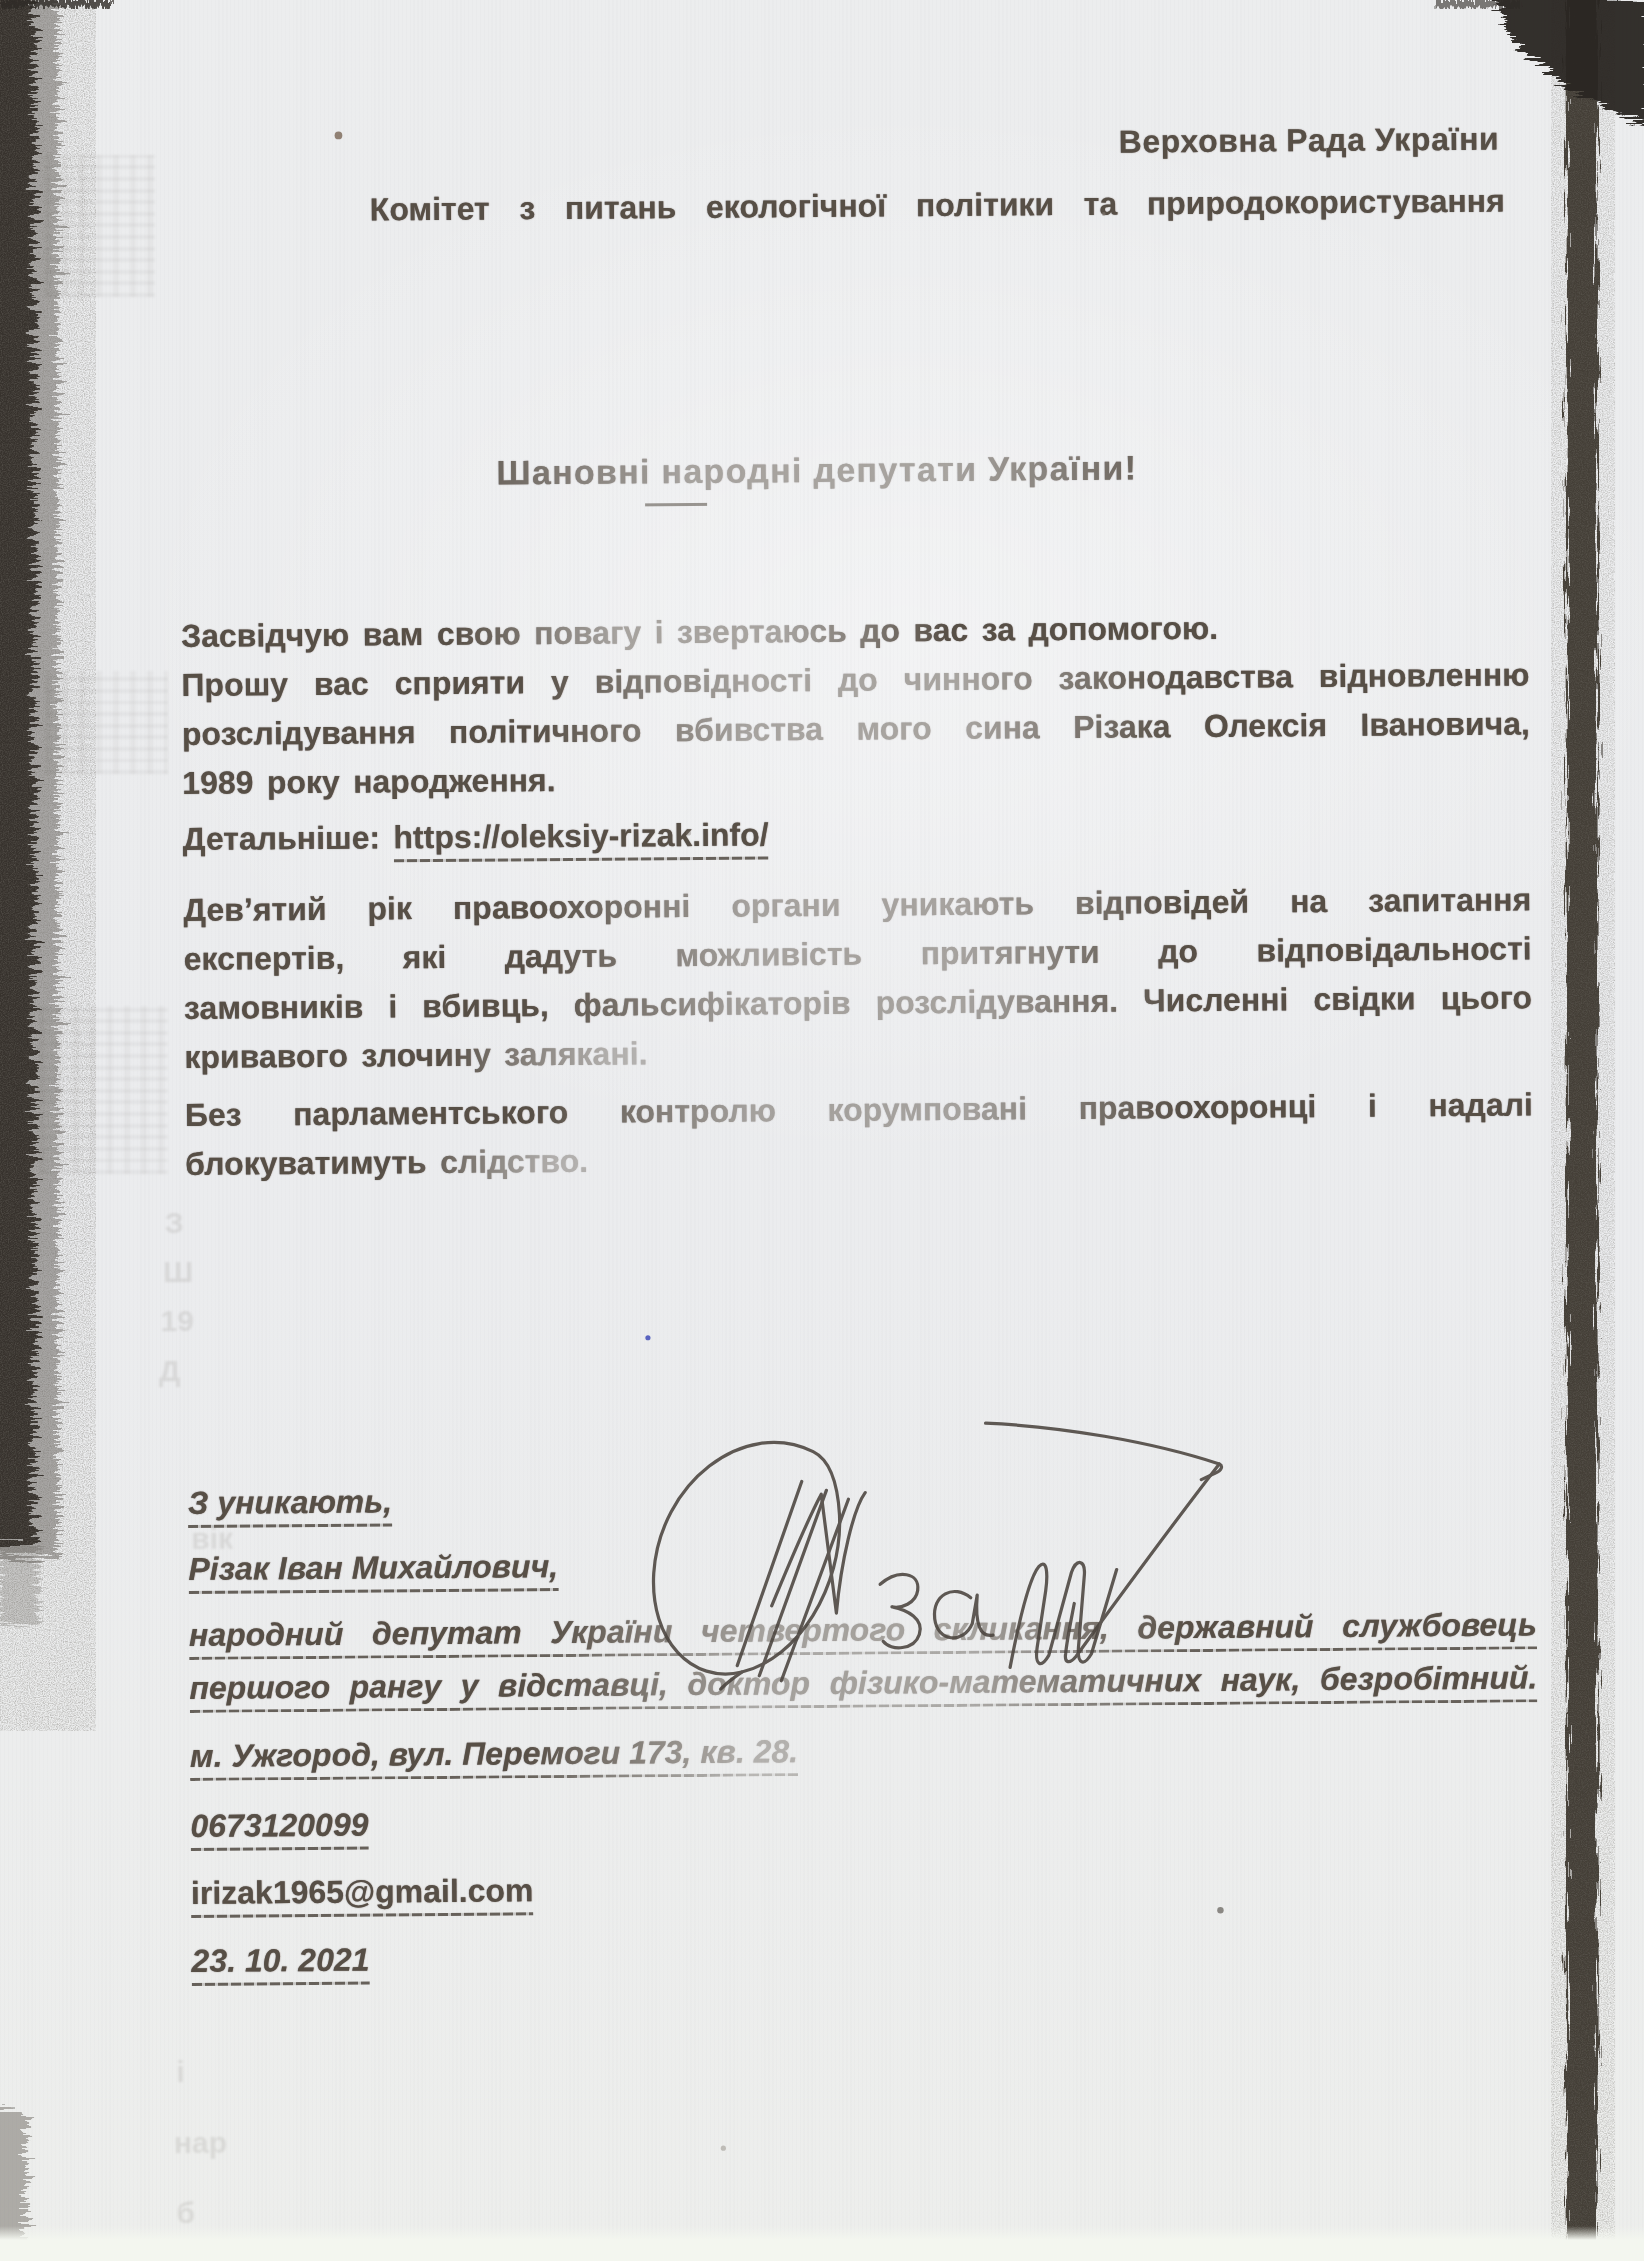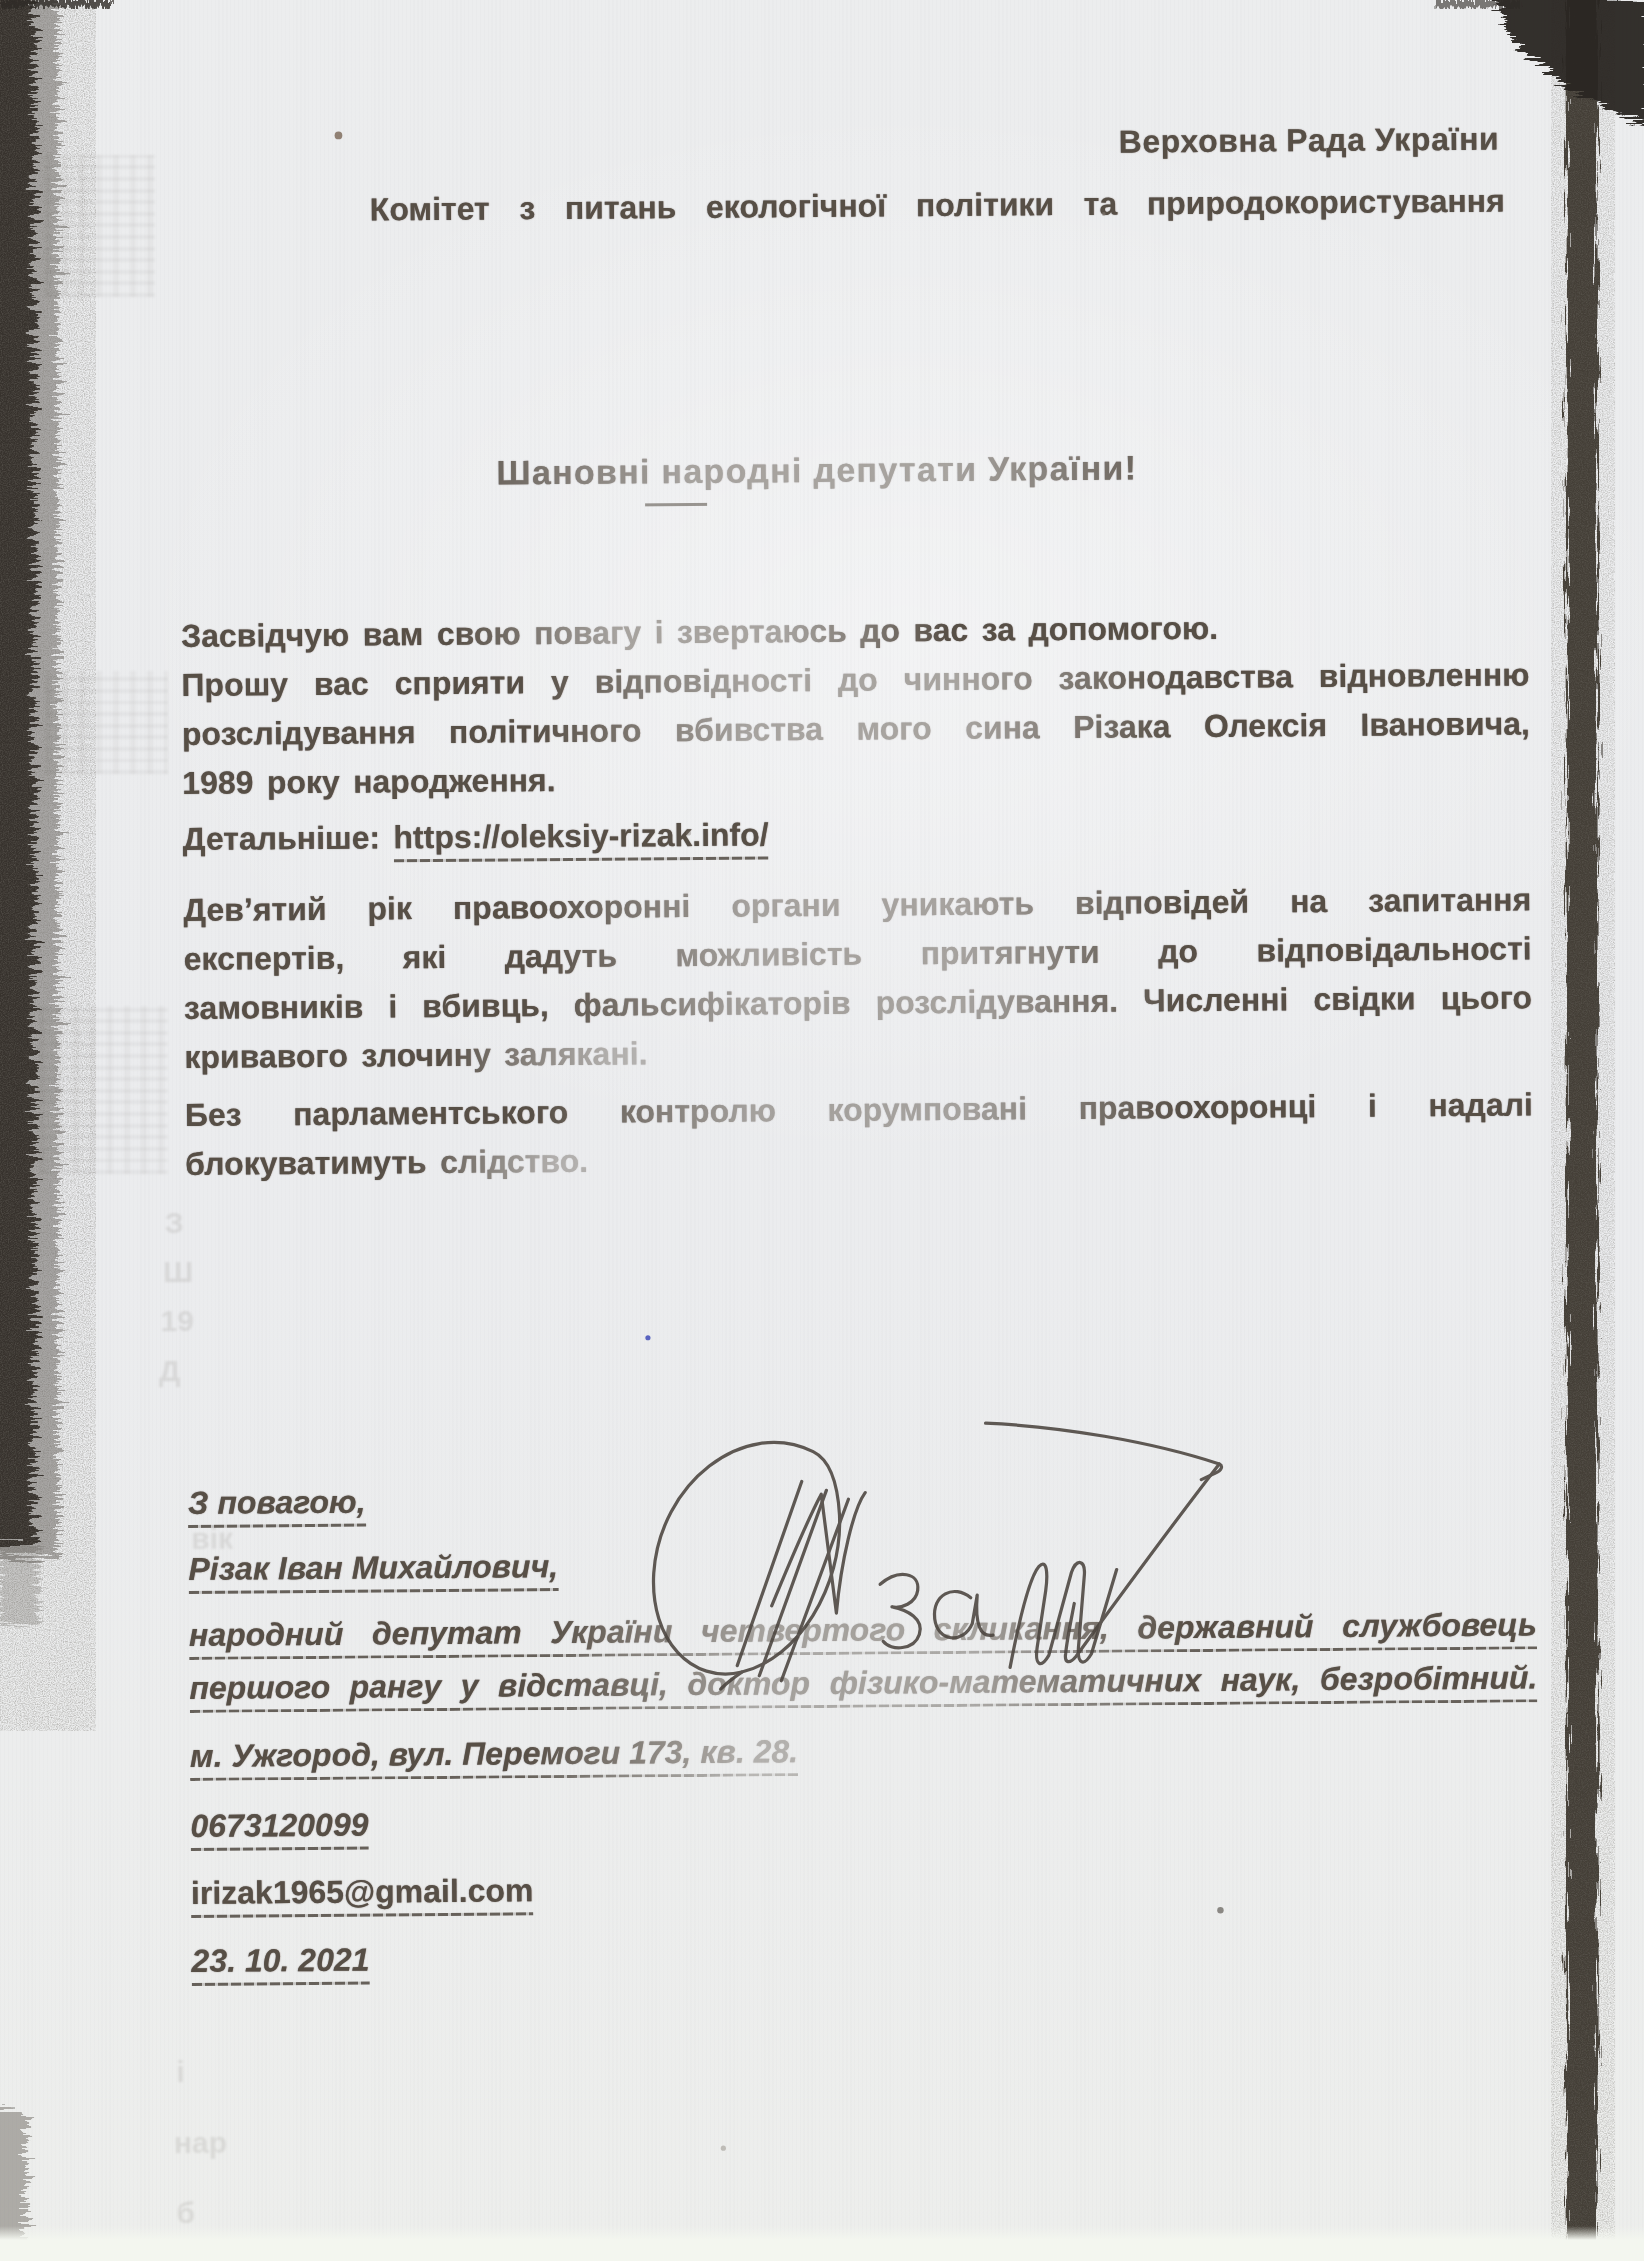--- a/index.html
+++ b/index.html
@@ -91,21 +91,21 @@
 
     <div class="ghost g1">З</div>
     <div class="ghost g2">Ш</div>
     <div class="ghost g3">19</div>
     <div class="ghost g4">Д</div>
     <div class="ghost g5">вік</div>
     <div class="ghost g6">і</div>
     <div class="ghost g7">нар</div>
     <div class="ghost g8">б</div>
 
-    <div class="abs so so1 b ink"><span class="ul">З повагою,</span></div>
+    <div class="abs so so1 b ink"><span class="ul">З уникають,</span></div>
     <div class="abs so so2 b ink"><span class="ul">Різак Іван Михайлович,</span></div>
     <div class="abs so so3 b ink">
         <span class="ul soj fadec">народний депутат  України четвертого скликання, державний службовець</span>
       </div>
     <div class="abs so so4 b ink">
         <span class="ul soj fadec">першого рангу у відставці, доктор фізико-математичних наук, безробітний.</span>
       </div>
     <div class="abs so addr b ink"><span class="ul fader">м. Ужгород, вул. Перемоги 173, кв. 28.</span></div>
     <div class="abs so phone b ink"><span class="ul">0673120099</span></div>
     <div class="abs so email b ink"><span class="ul">irizak1965@gmail.com</span></div>

